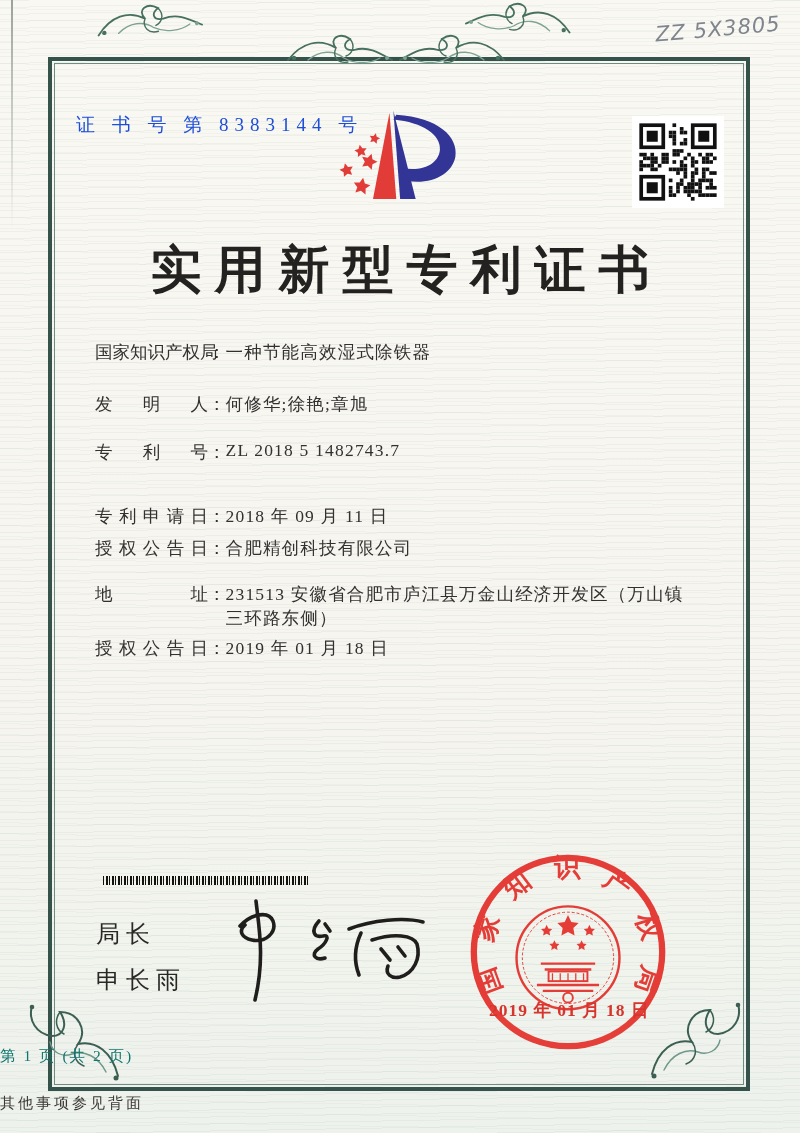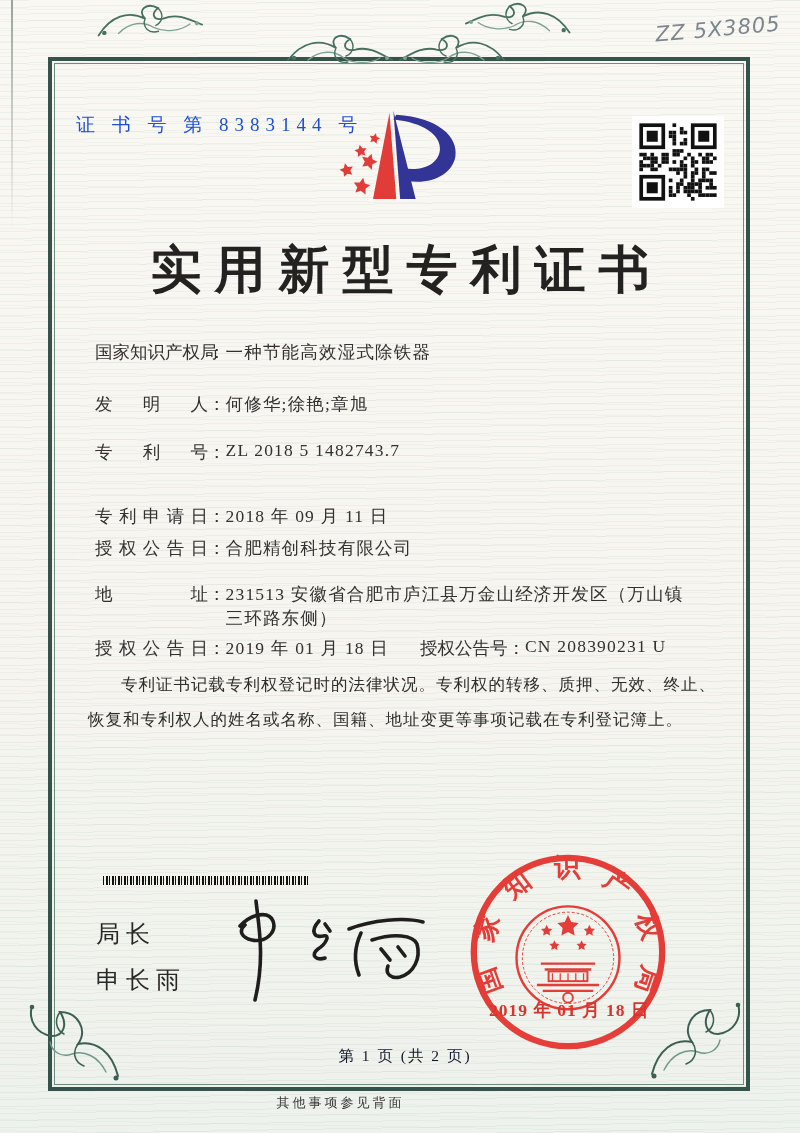--- a/index.html
+++ b/index.html
@@ -47,23 +47,23 @@
   .paras p{margin:0;text-indent:2em;}
   .barcode{position:absolute;left:103px;top:876px;width:205px;height:9px;
     background:repeating-linear-gradient(90deg,#14120f 0 1px,rgba(0,0,0,0) 1px 3px,#14120f 3px 5px,rgba(0,0,0,0) 5px 6px);}
   .officer{position:absolute;left:96px;top:918px;font-family:"Liberation Sans","DejaVu Sans",sans-serif;
     font-size:24px;letter-spacing:6px;color:#2a2826;}
   .officer div{margin-bottom:14px;}
   .signature{position:absolute;left:222px;top:888px;}
   .seal{position:absolute;left:467px;top:851px;}
   .seal-date{position:absolute;left:489px;top:998px;font-size:17.5px;color:#d7342d;
     letter-spacing:1px;white-space:nowrap;font-weight:600;}
-  .page-footer{position:absolute;left:10px;top:1046px;width:790px;text-align:center;font-size:15.5px;
-    letter-spacing:2px;color:#0f172a;}
-  .back-note{position:absolute;left:0;top:1094px;width:681px;text-align:center;font-size:13px;
+  .page-footer{position:absolute;left:0;top:1046px;width:790px;text-align:left;font-size:15.5px;
+    letter-spacing:2px;color:#0f766e;}
+  .back-note{position:absolute;left:0;top:1094px;width:681px;text-align:left;font-size:15px;
     letter-spacing:3px;color:#3a3836;}
   .orn{position:absolute;pointer-events:none;}
 </style>
 </head>
 <body>
 
 <div class="waves"></div>
 <div class="photo-edge"></div>
 
 <svg width="0" height="0" style="position:absolute">
@@ -259,26 +259,24 @@
 
 <div class="fields">
   <div class="frow" style="top:340px"><span class="flabel">国家知识产权局</span><span class="fcolon">：</span><span class="fvalue">一种节能高效湿式除铁器</span></div>
   <div class="frow" style="top:392px"><span class="flabel">发明人</span><span class="fcolon">：</span><span class="fvalue">何修华;徐艳;章旭</span></div>
   <div class="frow" style="top:440px"><span class="flabel">专利号</span><span class="fcolon">：</span><span class="fvalue">ZL 2018 5 1482743.7</span></div>
   <div class="frow" style="top:504px"><span class="flabel">专利申请日</span><span class="fcolon">：</span><span class="fvalue">2018 年 09 月 11 日</span></div>
   <div class="frow" style="top:536px"><span class="flabel">授权公告日</span><span class="fcolon">：</span><span class="fvalue">合肥精创科技有限公司</span></div>
   <div class="frow" style="top:582px;white-space:normal"><span class="flabel">地址</span><span class="fcolon">：</span><span class="fvalue">231513 安徽省合肥市庐江县万金山经济开发区（万山镇
 三环路东侧）</span></div>
   <div class="frow" style="top:636px"><span class="flabel">授权公告日</span><span class="fcolon">：</span><span class="fvalue">2019 年 01 月 18 日</span>
-    <span class="fpair2"><span>授权公告号</span><span>：</span><span class="fvalue">CN 208390231 U</span></span>
   </div>
 </div>
 
 <div class="paras">
-  <p>专利证书记载专利权登记时的法律状况。专利权的转移、质押、无效、终止、恢复和专利权人的姓名或名称、国籍、地址变更等事项记载在专利登记簿上。</p>
 </div>
 
 <div class="barcode"></div>
 
 <div class="officer">
   <div>局长</div>
   <div>申长雨</div>
 </div>
 
 <svg class="signature" width="215" height="125" viewBox="0 0 215 125">

